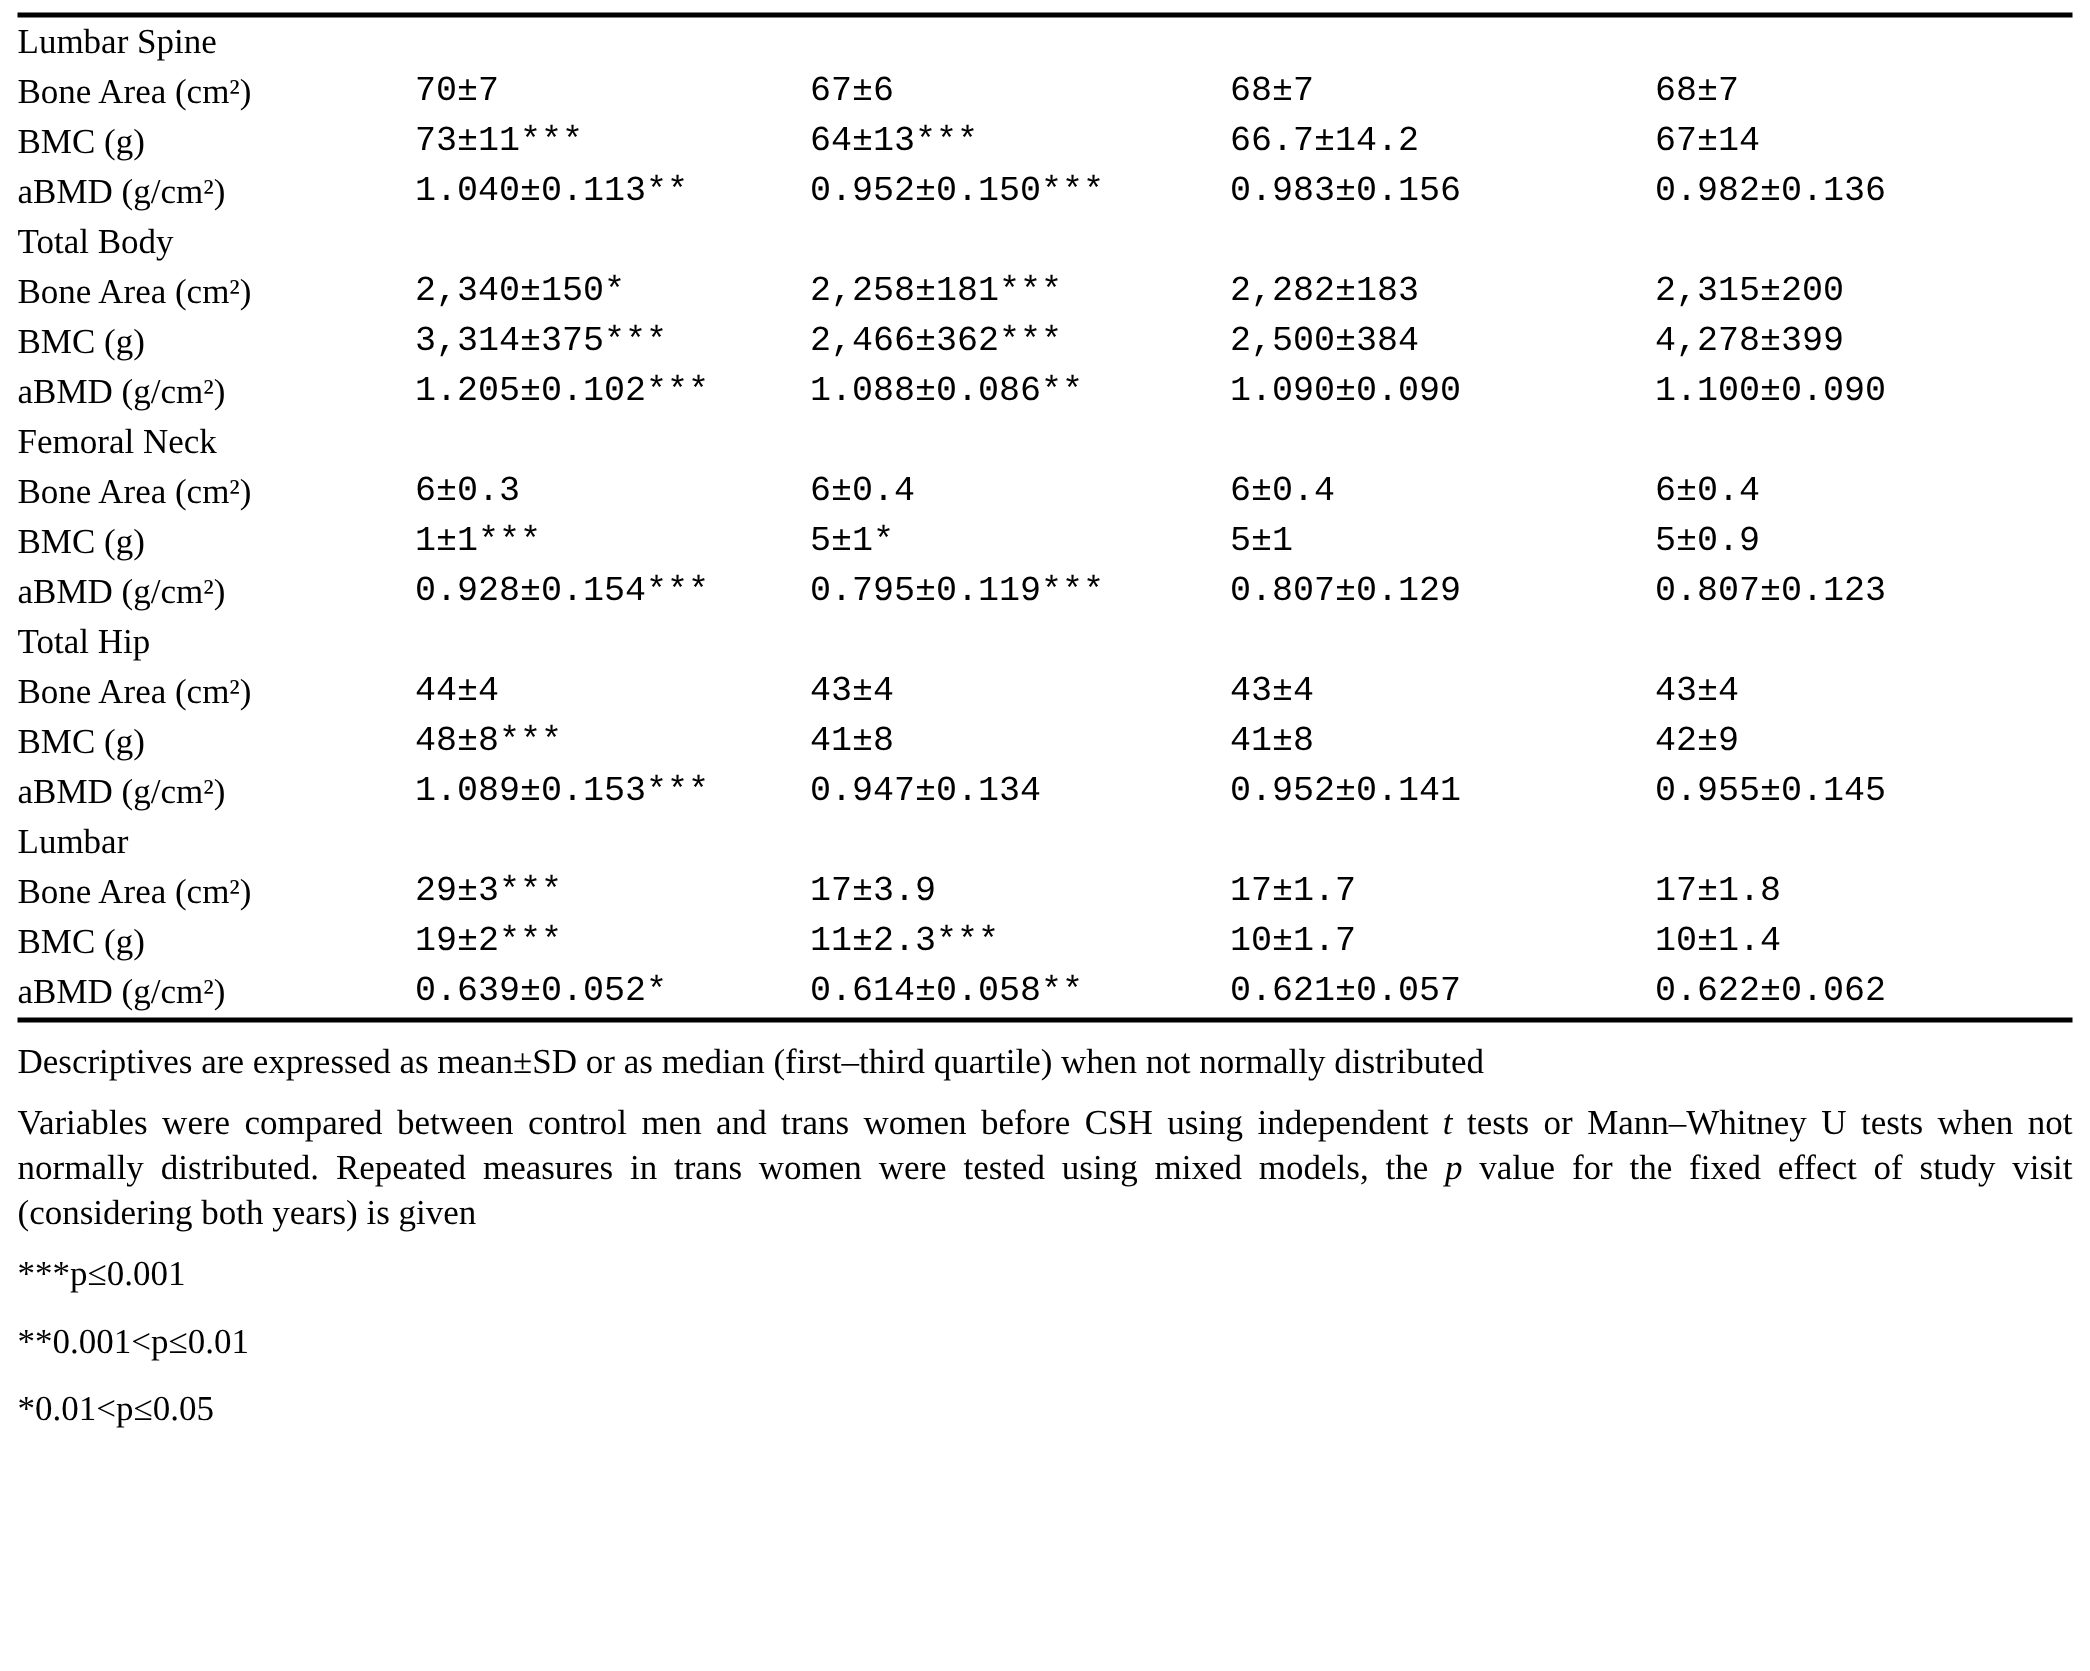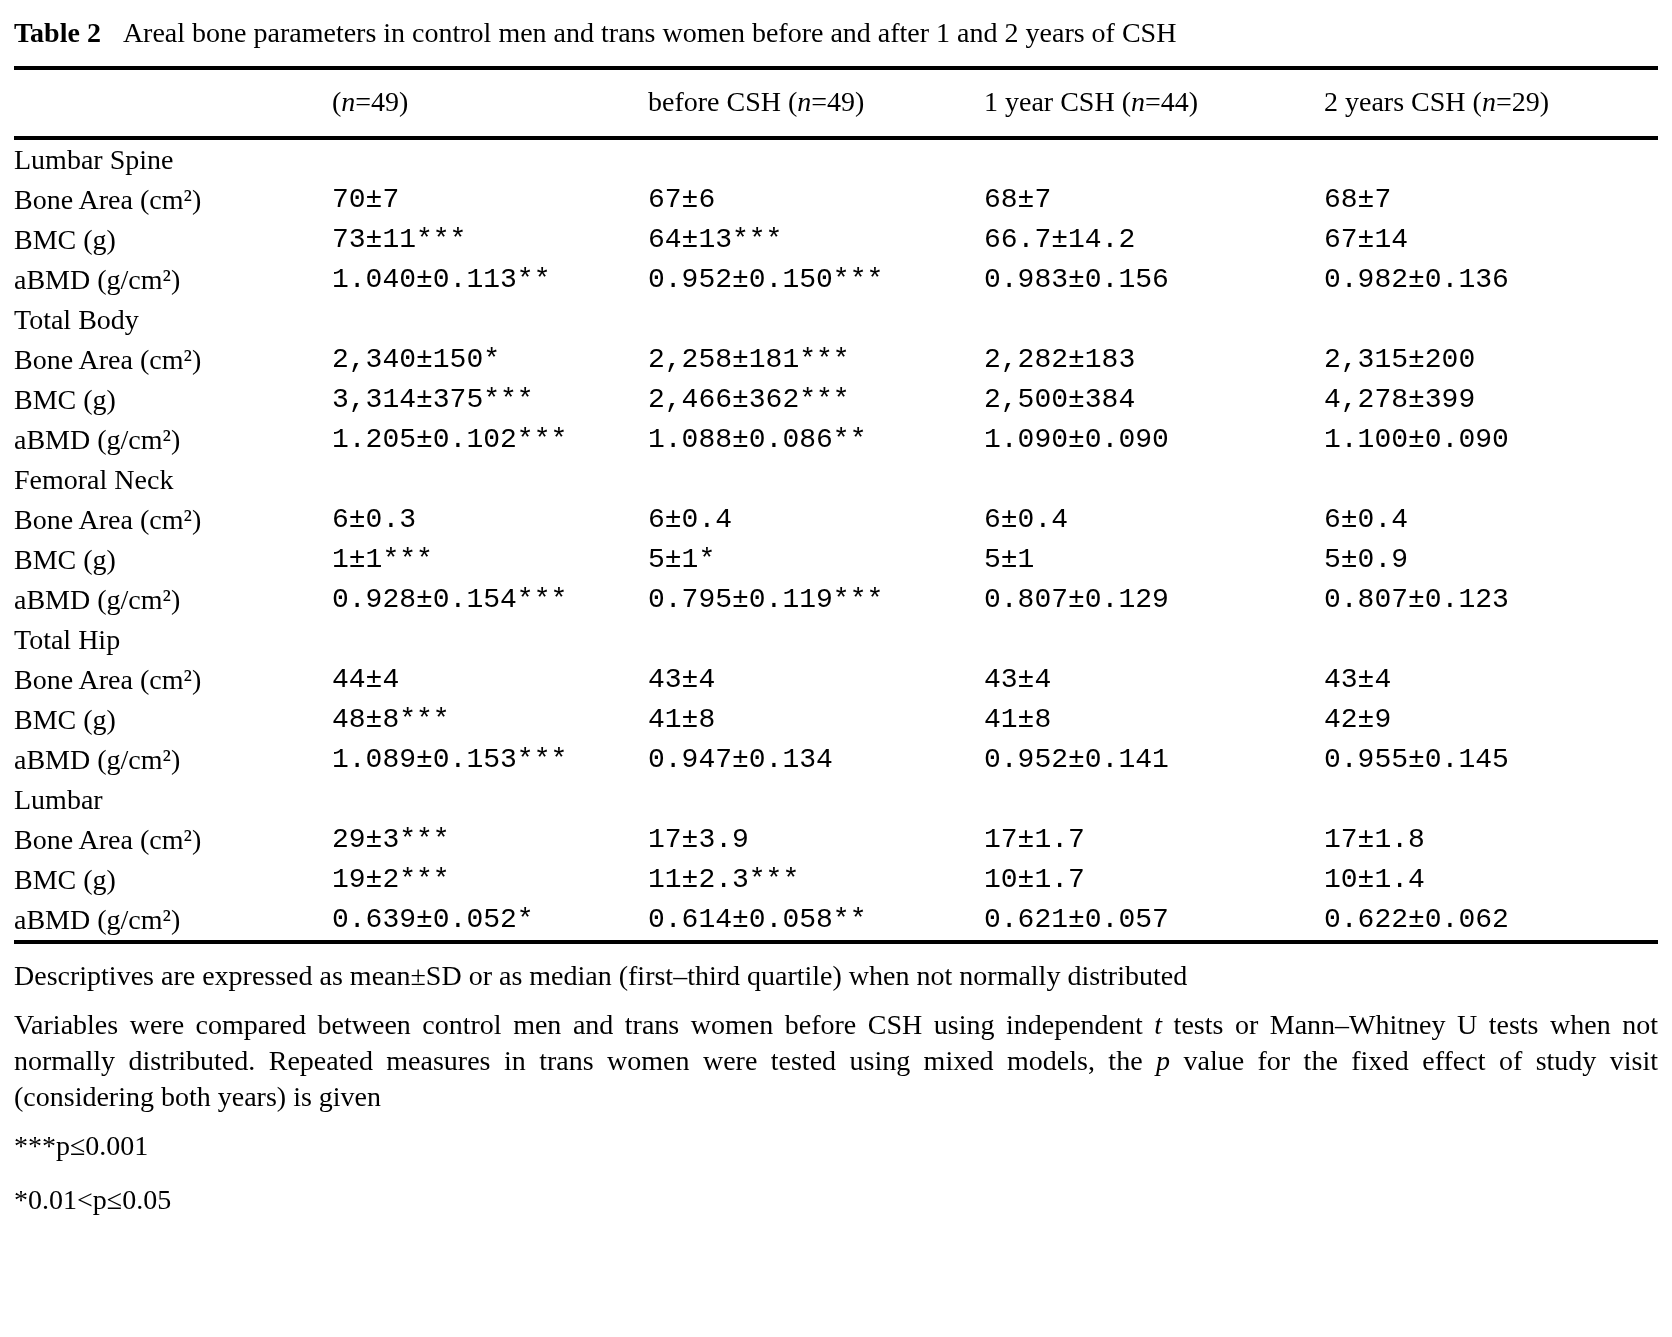--- a/index.html
+++ b/index.html
@@ -45,40 +45,30 @@
   .footnotes { margin-top: 14px; }
   .fn { line-height: 36px; margin-bottom: 13px; }
   .fn.justified { text-align: justify; }
   .fn.sig { margin-bottom: 18px; }
 </style>
 </head>
 <body>
 
 <div class="page">
 
-  <div class="caption">
-    <span class="cap-label">Table 2</span><span>Areal bone parameters in control men and trans women before and after 1 and 2 years of CSH</span>
-  </div>
 
   <table class="bone-table">
     <colgroup>
       <col style="width:318px">
         <col style="width:316px">
         <col style="width:336px">
         <col style="width:340px">
         <col style="width:334px">
     </colgroup>
     <thead>
-      <tr class="sub-row">
-        <th></th>
-        <th>(<i>n</i>=49)</th>
-        <th>before CSH (<i>n</i>=49)</th>
-        <th>1 year CSH (<i>n</i>=44)</th>
-        <th>2 years CSH (<i>n</i>=29)</th>
-      </tr>
     </thead>
     <tbody>
 
       <tr>
           <td class="sec" colspan="5">Lumbar Spine</td>
         </tr>
       <tr>
         <td class="lbl">Bone Area (cm²)</td>
         <td class="val">70±7</td>
         <td class="val">67±6</td>
@@ -199,16 +189,17 @@
         <td class="val">0.621±0.057</td>
         <td class="val">0.622±0.062</td>
       </tr>
     </tbody>
   </table>
 
   <div class="footnotes">
     <div class="fn">Descriptives are expressed as mean±SD or as median (first–third quartile) when not normally distributed</div>
     <div class="fn justified">Variables were compared between control men and trans women before CSH using independent <i>t</i> tests or Mann–Whitney U tests when not normally distributed. Repeated measures in trans women were tested using mixed models, the <i>p</i> value for the fixed effect of study visit (considering both years) is given</div>
     <div class="fn sig">***p≤0.001</div>
+    <div class="fn sig">**0.001&lt;p≤0.01</div>
     <div class="fn sig">*0.01&lt;p≤0.05</div>
   </div>
 
 </div>
 
 </body></html>

